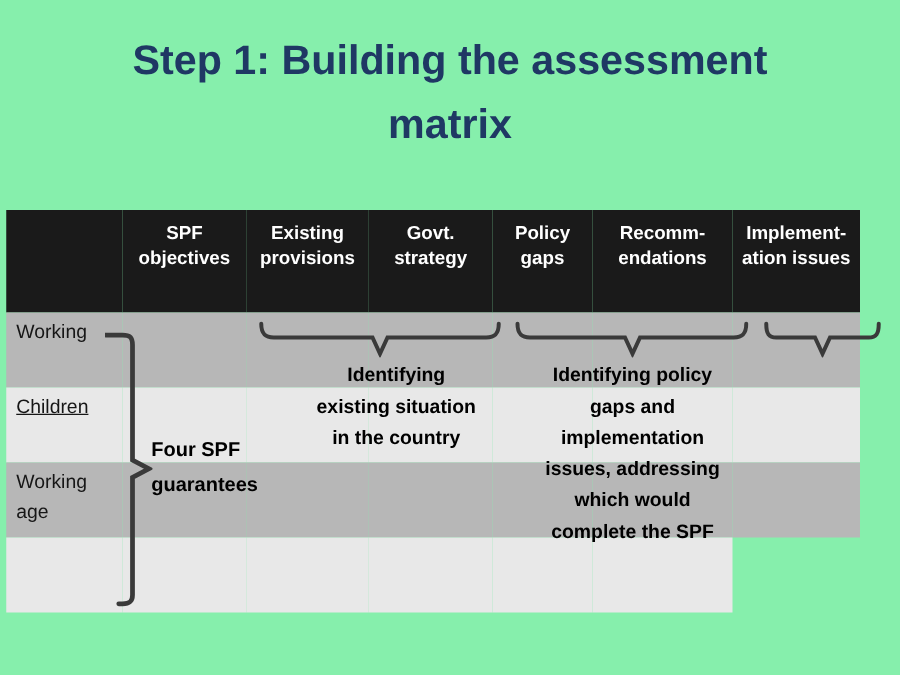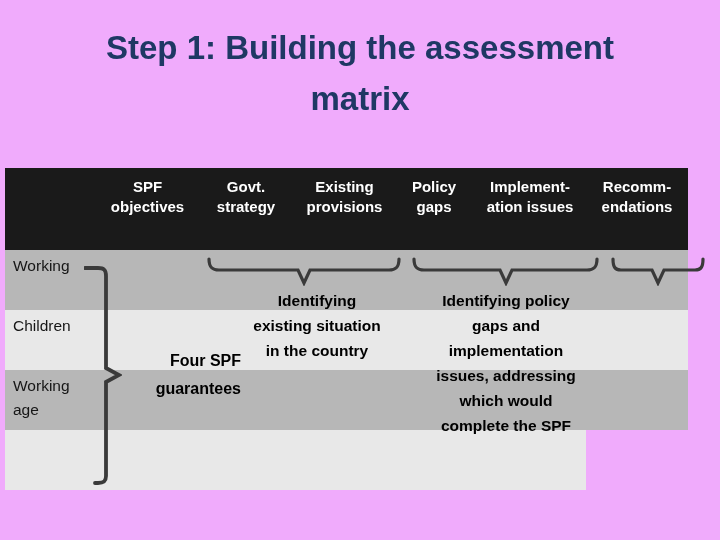--- a/index.html
+++ b/index.html
@@ -1,17 +1,17 @@
 <!DOCTYPE html>
 <html><head>
 <meta charset="utf-8">
 <style>
   html,body{margin:0;padding:0;background:#fff;}
   .slide{
-    position:relative;width:720px;height:540px;background:#f0abfc;
+    position:relative;width:720px;height:540px;background:#86efac;
     font-family:"Liberation Sans", sans-serif;overflow:hidden;
   }
   .title{
     position:absolute;top:22px;left:30px;width:660px;margin:0;
     text-align:center;font-size:33px;font-weight:bold;color:#1f3864;
     line-height:51px;white-space:pre-line;letter-spacing:0px;
   }
   .matrix{
     position:absolute;left:5px;top:168px;
     display:grid;
@@ -19,31 +19,31 @@
     grid-template-rows:82px 60px 60px 60px 60px;
     gap:0;
   }
   .hcell{
     background:#1a1a1a;color:#ffffff;font-weight:bold;font-size:15px;
     line-height:20px;text-align:center;padding-top:9px;box-sizing:border-box;
     white-space:pre-line;
   }
   .cell{box-sizing:border-box;}
   .dark{background:#b7b7b7;}
-  .light{background:#e8e8e8;}
+  .light{background:#e8e8e8;text-decoration:underline;}
   .rowlabel{
     font-size:15.5px;color:#161616;line-height:24px;
     padding:4px 0 0 8px;white-space:pre-line;font-weight:normal;
   }
   .ann{
     position:absolute;font-weight:bold;color:#000000;
     font-size:15.5px;line-height:25px;text-align:center;white-space:pre-line;
   }
   .ann-fourspf{
-    left:121px;top:347px;width:120px;text-align:right;
+    left:121px;top:347px;width:120px;text-align:left;
     font-size:16px;line-height:28px;
   }
   .ann-situation{left:205px;top:288px;width:224px;}
   .ann-gaps{left:406px;top:288px;width:200px;}
   .ann-priority{left:608px;top:288px;width:100px;}
   .brace{position:absolute;}
   .brace path{fill:none;stroke:#3a3a3a;stroke-linecap:round;}
 </style>
 </head>
 <body>
@@ -51,30 +51,30 @@
 <div class="slide">
 
   <h1 class="title">Step 1: Building the assessment
 matrix</h1>
 
   <div class="matrix">
 
     <div class="hcell"></div>
     <div class="hcell">SPF
 objectives</div>
+    <div class="hcell">Existing
+provisions</div>
     <div class="hcell">Govt.
 strategy</div>
-    <div class="hcell">Existing
-provisions</div>
     <div class="hcell">Policy
 gaps</div>
+    <div class="hcell">Recomm-
+endations</div>
     <div class="hcell">Implement-
 ation issues</div>
-    <div class="hcell">Recomm-
-endations</div>
 
     <div class="cell dark rowlabel">Working</div>
     <div class="cell dark"></div>
     <div class="cell dark"></div>
     <div class="cell dark"></div>
     <div class="cell dark"></div>
     <div class="cell dark"></div>
     <div class="cell dark"></div>
 
     <div class="cell light rowlabel">Children</div>

